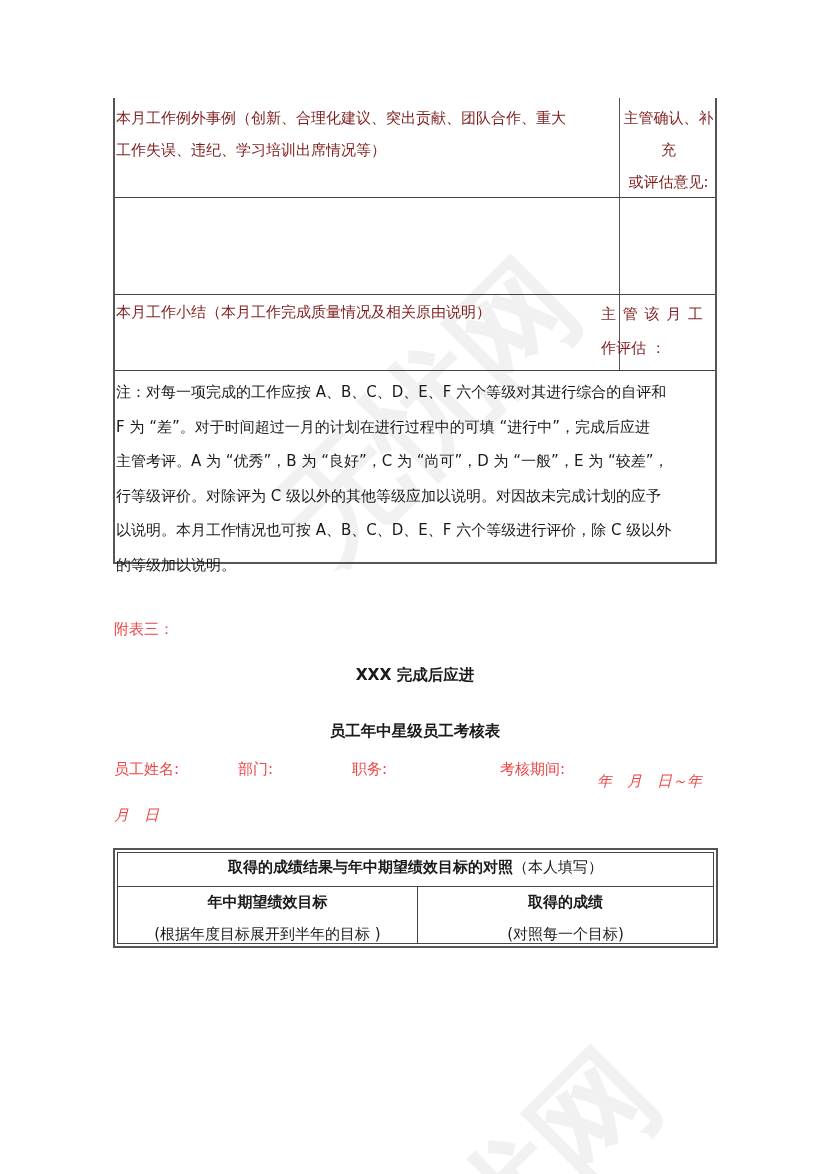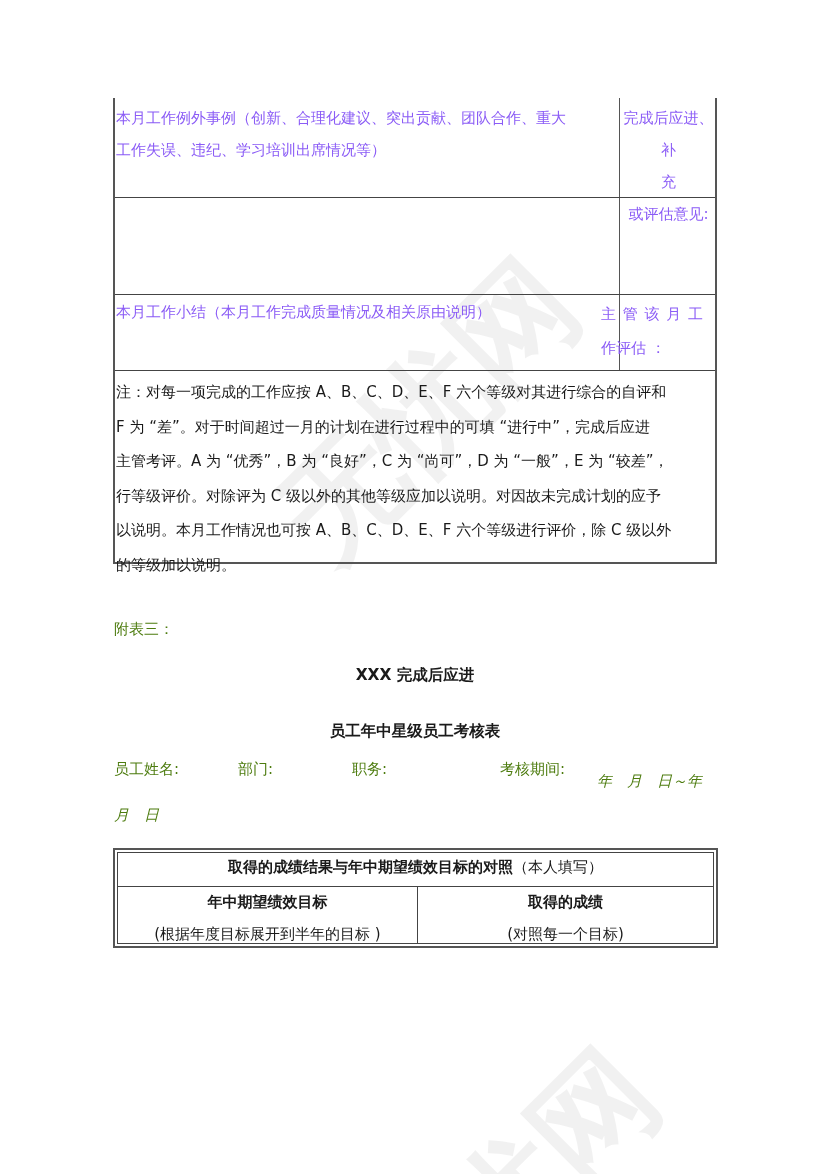--- a/index.html
+++ b/index.html
@@ -11,25 +11,25 @@
   .watermark {
     position:absolute; color:#000; opacity:0.05; font-size:120px; font-weight:bold;
     transform:rotate(-45deg); white-space:nowrap; pointer-events:none;
     font-family:"DejaVu Sans",sans-serif;
   }
   
   .t1 { position:absolute; left:113px; top:98px; width:604px; height:466px;
         border-left:2px solid #555; border-right:2px solid #555; border-bottom:2px solid #555; box-sizing:border-box; }
   .t1 .hline { position:absolute; left:0; right:0; height:0; border-top:1.5px solid #444; }
   .t1 .vline { position:absolute; width:0; border-left:1px solid #555; }
-  .cell-text { position:absolute; font-size:15px; line-height:32px; color:#8b5cf6; }
+  .cell-text { position:absolute; font-size:15px; line-height:32px; color:#7f1d1d; }
   .right-cell { text-align:center; }
   .note { position:absolute; left:1px; top:277px; width:600px; font-size:15px; line-height:34.5px;
           text-align:justify; letter-spacing:0px; }
-  .plain { position:absolute; font-size:15px; color:#4d7c0f; }
+  .plain { position:absolute; font-size:15px; color:#ef4444; }
   .title { position:absolute; left:0; width:830px; text-align:center; font-weight:bold; font-size:15.5px; }
   .italic { font-style:italic; }
   
   .t2 { position:absolute; left:113px; top:848px; width:605px; height:100px;
         border:2px solid #555; box-sizing:border-box; }
   .t2-inner { position:absolute; left:2px; top:2px; right:2px; bottom:2px; border:1px solid #444; }
   .t2 .hline { position:absolute; left:0; right:0; top:33px; border-top:1px solid #444; }
   .t2 .vline { position:absolute; top:33px; bottom:0; left:299px; border-left:1px solid #444; }
   .t2 .cap { position:absolute; left:0; right:0; top:5px; text-align:center; font-size:15px; }
   .t2 .colhead { position:absolute; text-align:center; font-size:15px; font-weight:bold; }
@@ -46,21 +46,21 @@
   <div class="vline" style="left:504px; top:0; height:272px;"></div>
   <div class="hline" style="top:99px;"></div>
   <div class="hline" style="top:196px;"></div>
   <div class="hline" style="top:272px;"></div>
 
   <div class="cell-text" style="left:1px; top:4px; width:502px;">
     <div>本月工作例外事例（创新、合理化建议、突出贡献、团队合作、重大</div>
     <div>工作失误、违纪、学习培训出席情况等）</div>
   </div>
   <div class="cell-text right-cell" style="left:505px; top:4px; width:97px;">
-    <div>完成后应进、补</div>
+    <div>主管确认、补</div>
     <div>充</div>
     <div>或评估意见:</div>
   </div>
 
   <div class="abs" style="left:0; top:100px; width:503px; height:95px;"></div>
   <div class="abs" style="left:505px; top:100px; width:97px; height:95px;"></div>
 
   <div class="cell-text" style="left:1px; top:198px; width:510px;">本月工作小结（本月工作完成质量情况及相关原由说明）</div>
   <div class="cell-text" style="left:486px; top:199px; width:108px; line-height:34px;">
     <div style="letter-spacing:1px;">主 管 该 月 工</div>

